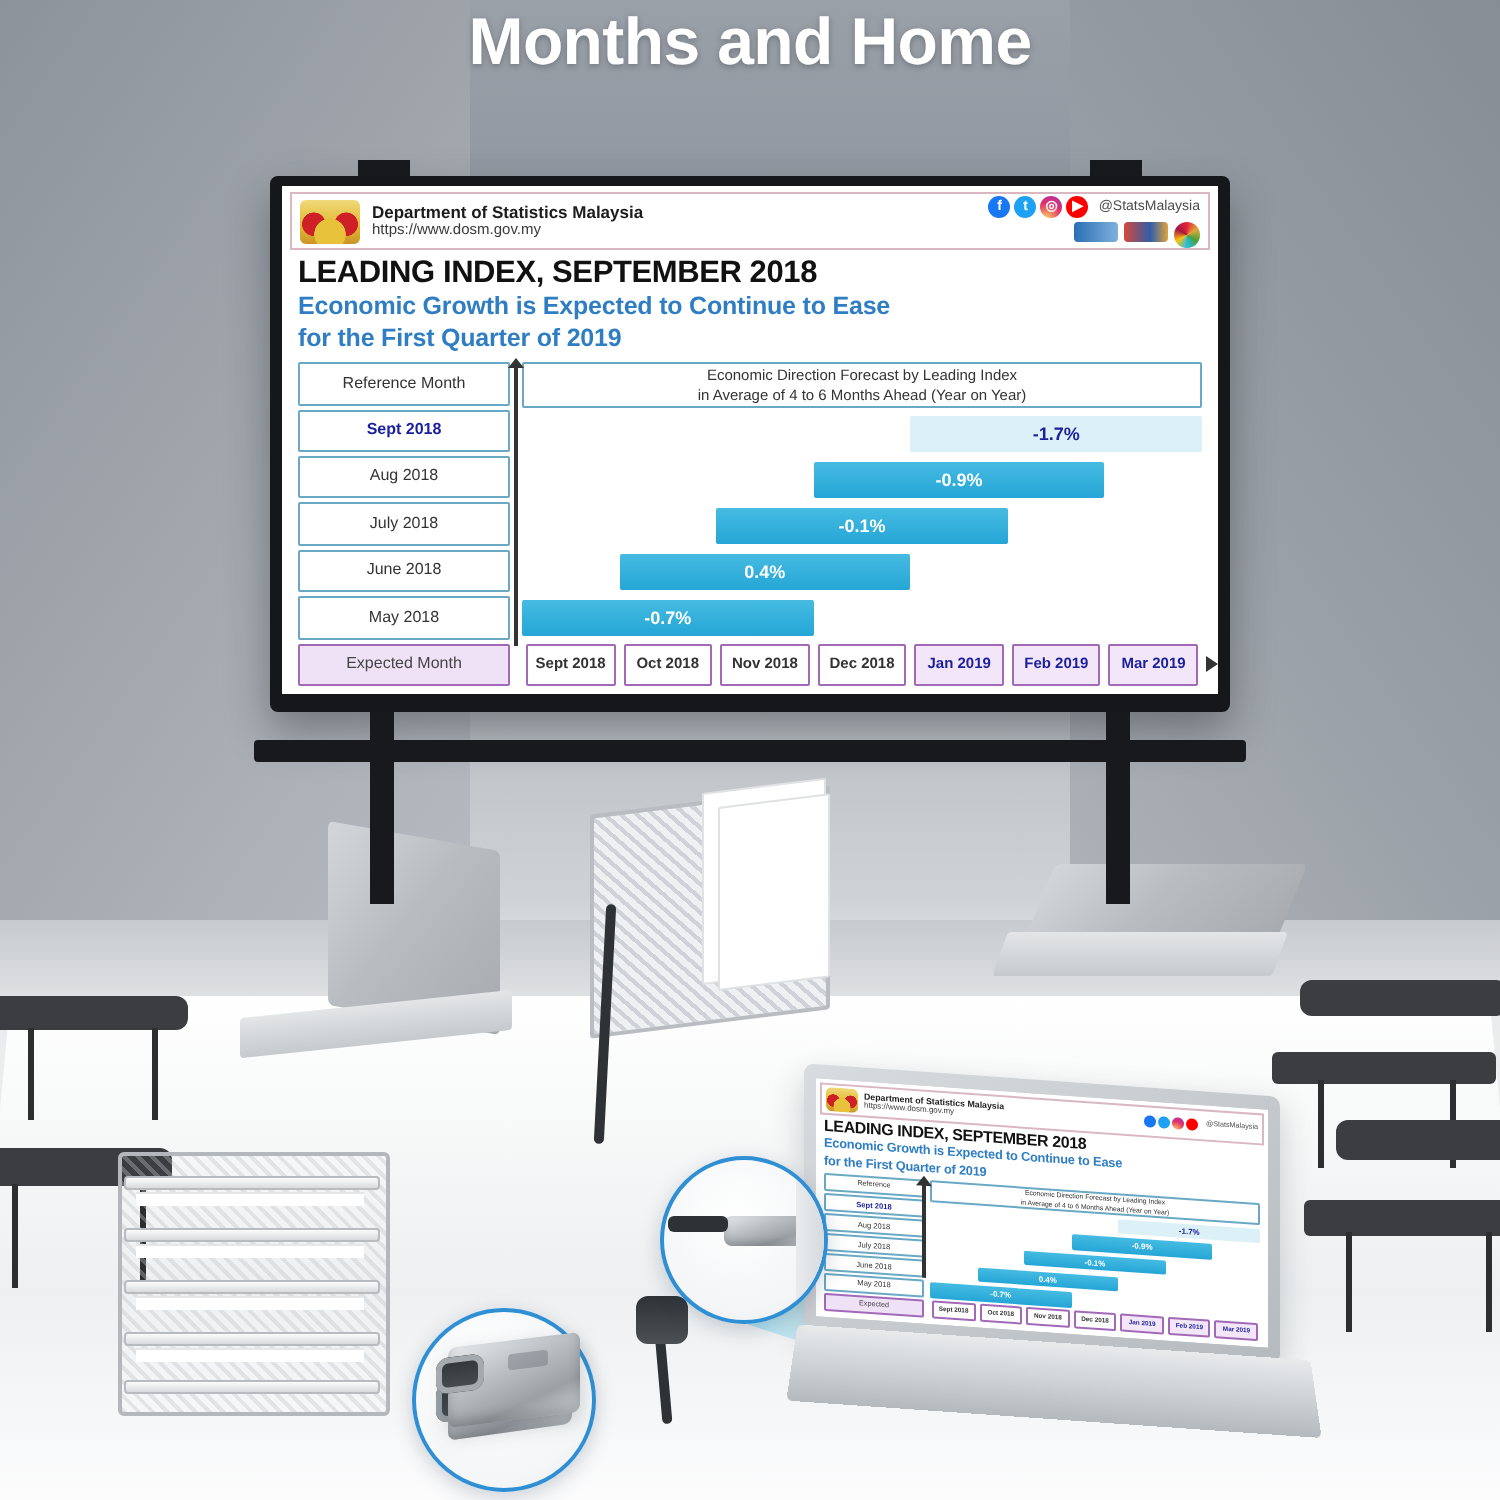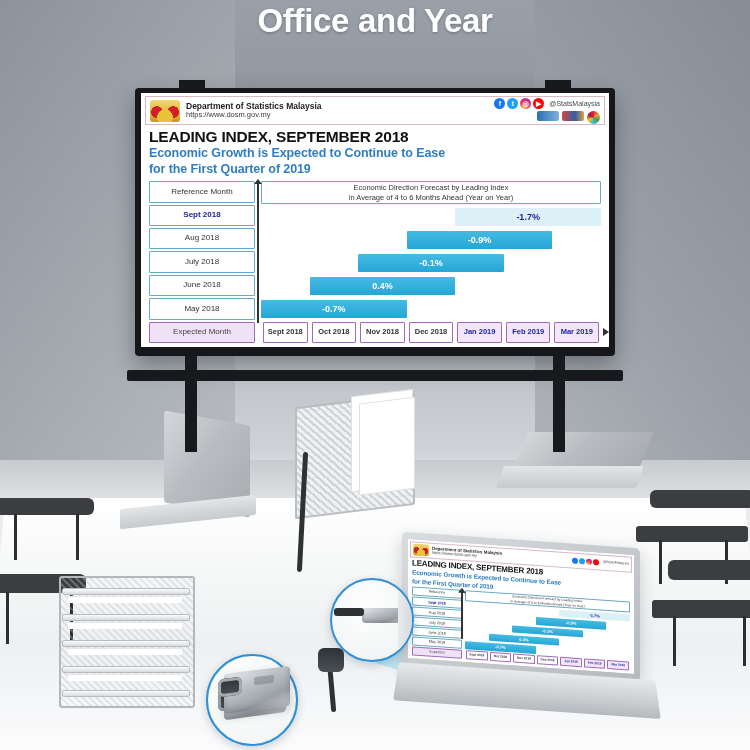--- a/index.html
+++ b/index.html
@@ -243,21 +243,21 @@
 </head>
 <body>
 
 <div id="scene">
   <div class="wall-left"></div>
   <div class="wall-right"></div>
   <div class="floor-strip"></div>
 </div>
 
 <div id="headline">
-  <div>Office and Year</div>
+  <div>Months and Home</div>
 </div>
 
 <div id="tv-wrap">
   <div class="tv-leg-top" style="left:44px;"></div>
   <div class="tv-leg-top" style="right:44px;"></div>
 
   <div id="tv-bezel">
     <div id="tv-screen">
 
       <div class="slide">

